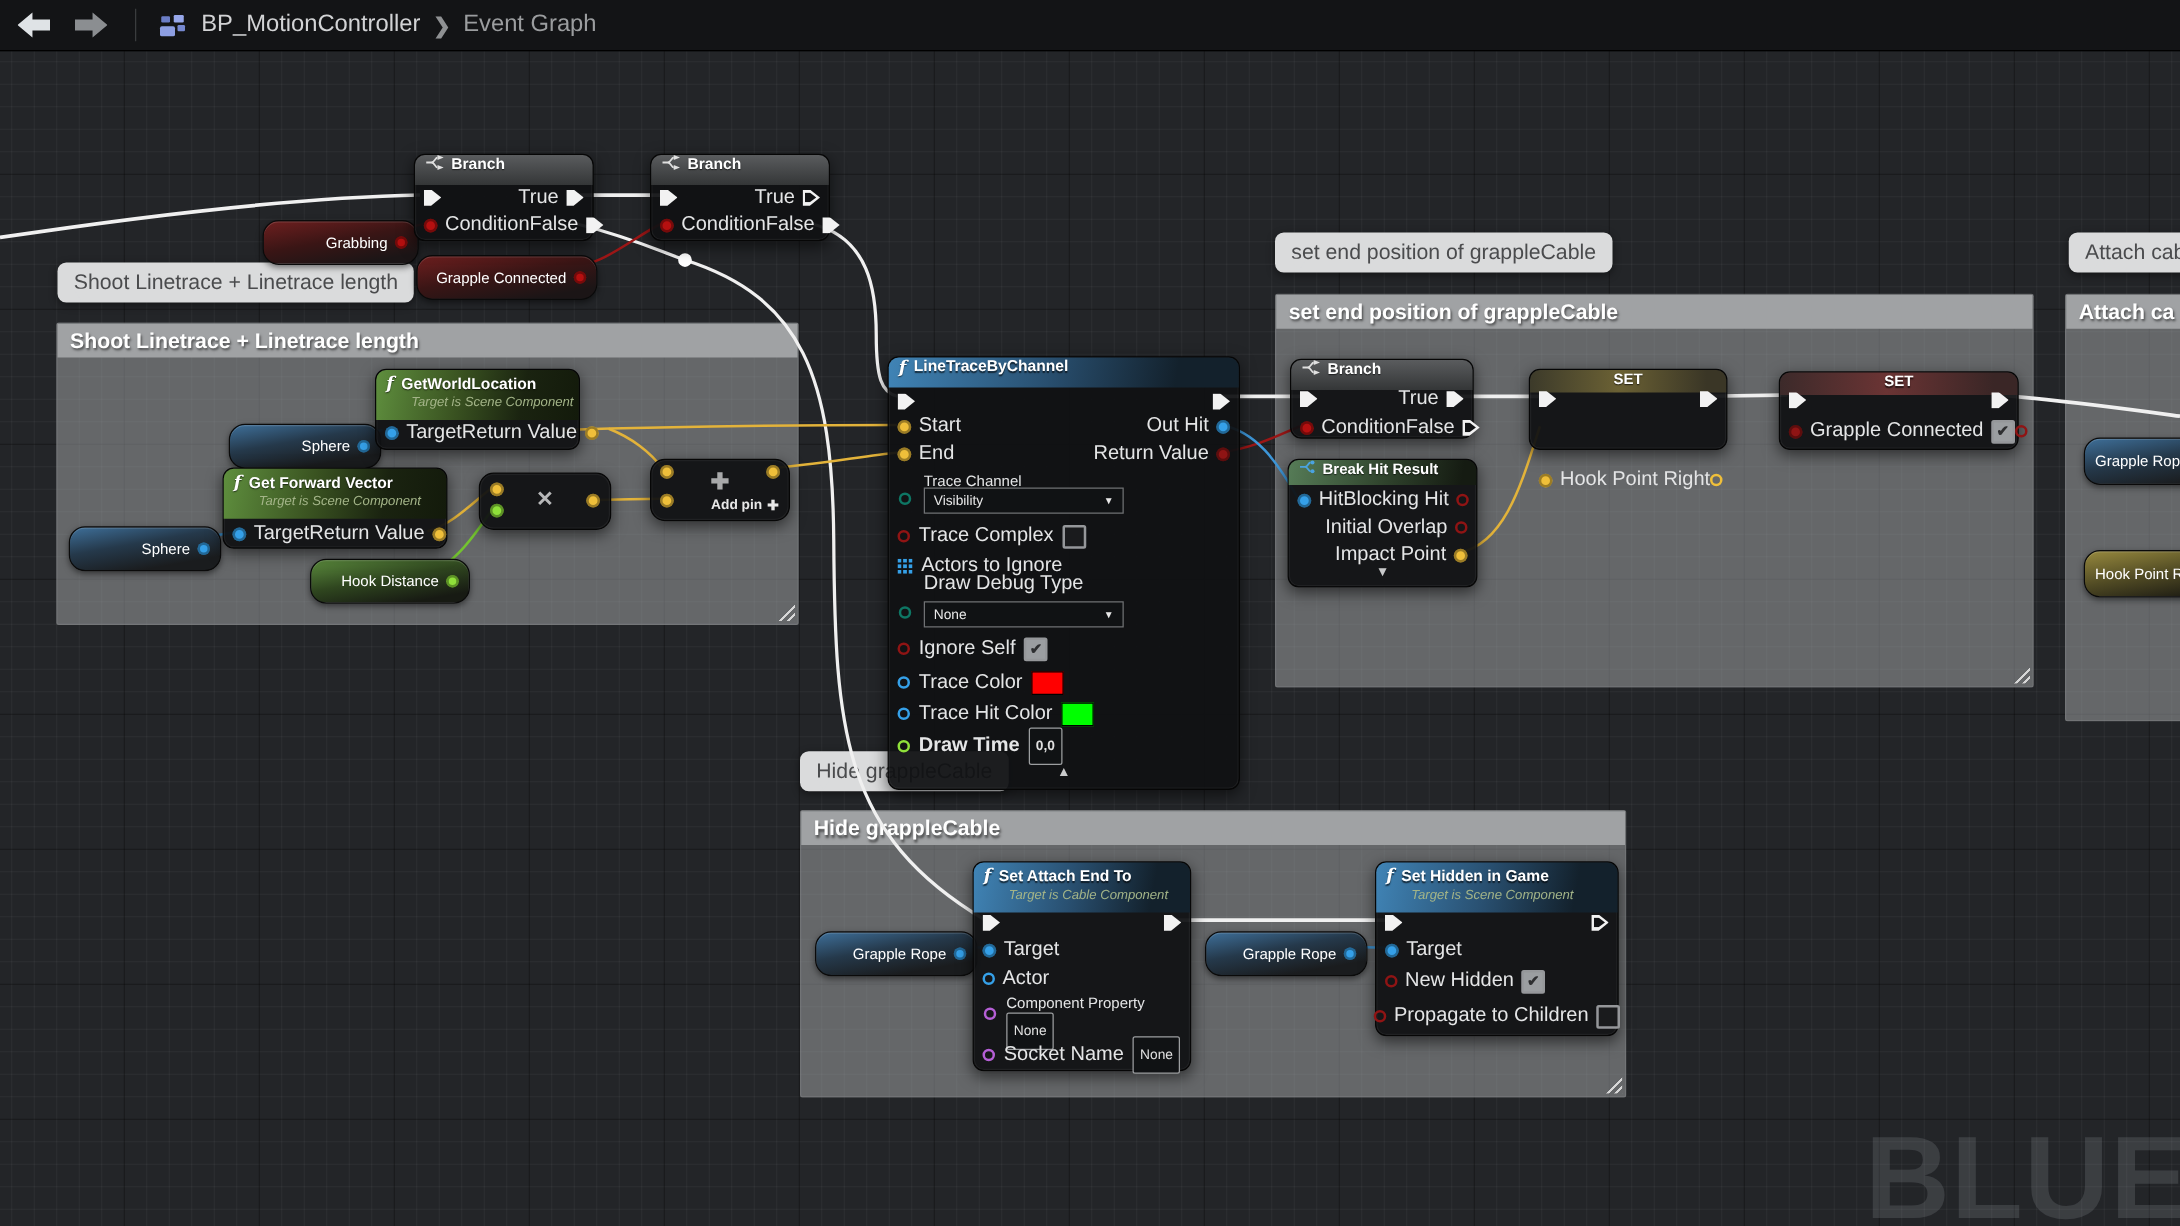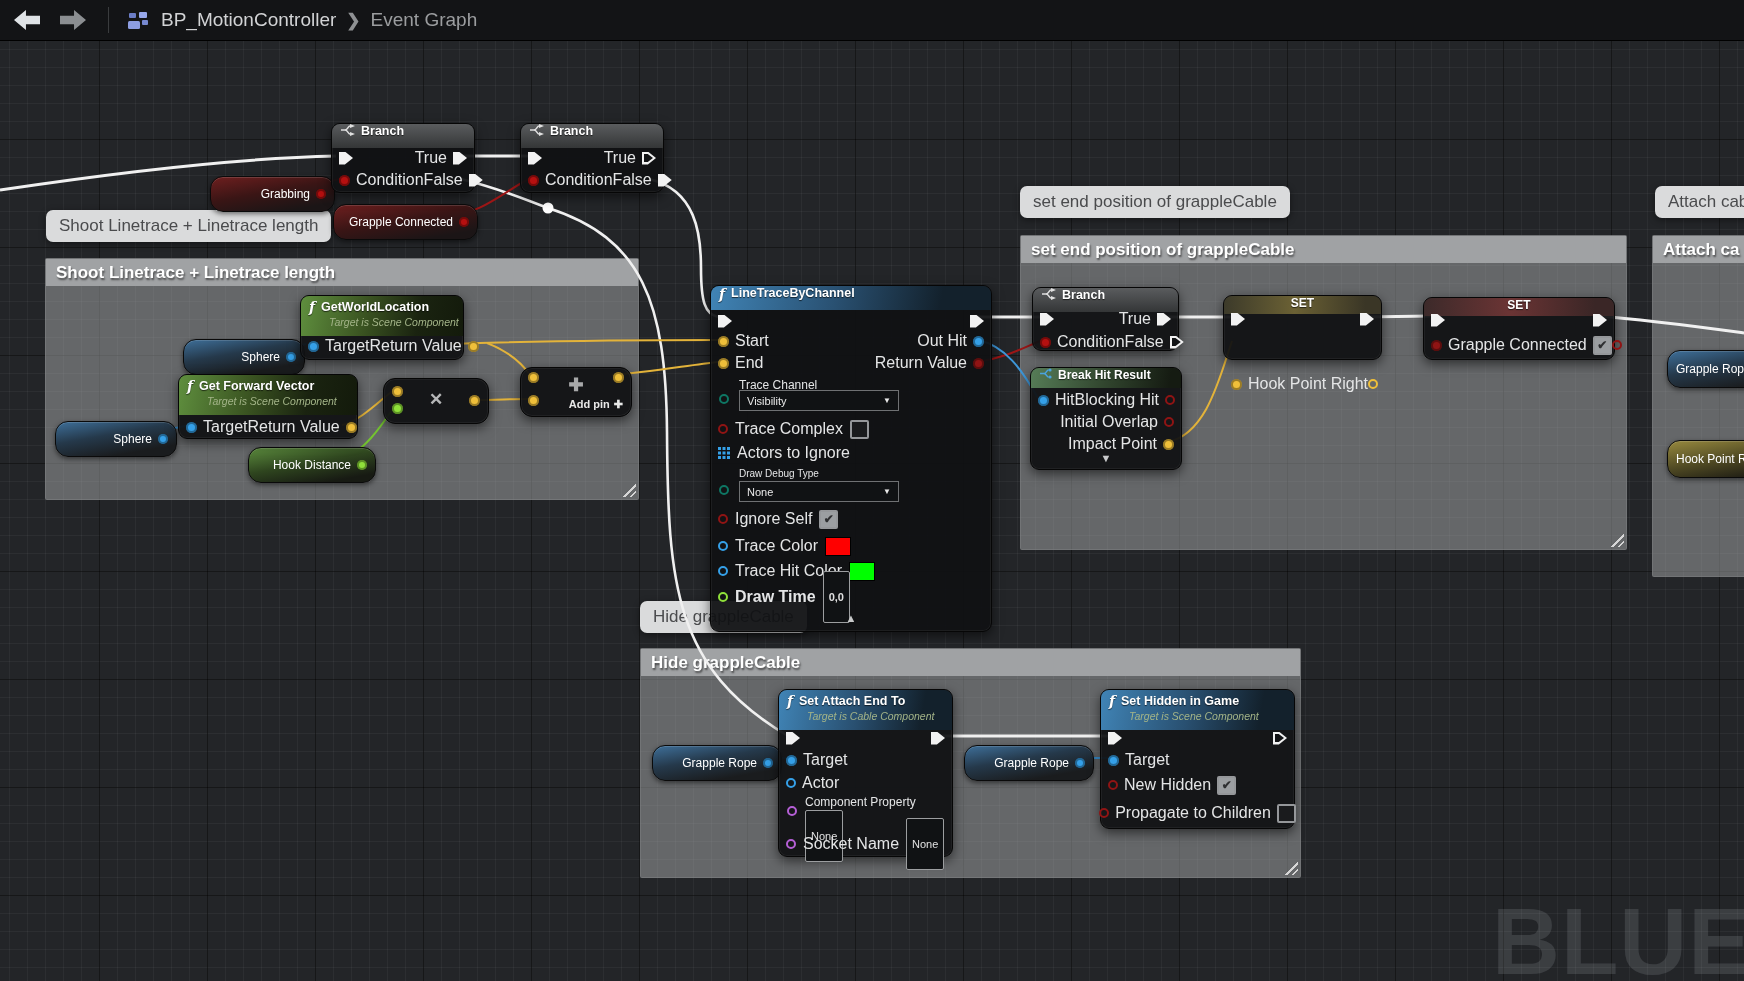--- a/index.html
+++ b/index.html
@@ -82,21 +82,21 @@
   .dot{width:11px;height:11px;border-radius:50%;box-shadow:inset 0 0 0 2px rgba(0,0,0,0.35);}
   .dot.hollow{width:6px;height:6px;background:transparent !important;box-shadow:none;
     border:2.6px solid #888;}
   .cb{width:15px;height:15px;border:2px solid #95979a;border-radius:2px;background:#1a1b1d;
     display:flex;align-items:center;justify-content:center;}
   .cb.on{background:#9b9ea1;}
   .cb.on::after{content:"✔";font-size:12px;font-weight:bold;color:#2e2f31;}
   .dd{width:144px;height:19px;background:#101214;border:1px solid #6f7173;color:#e9e9e9;
     font-size:11px;display:flex;align-items:center;justify-content:space-between;padding:0 7px;}
   .vbox{border:1px solid #9c9ea0;background:#101214;color:#e0e0e0;font-size:11px;
-    padding:17px 5px;border-radius:2px;height:16px;display:flex;align-items:center;}
+    padding:6px 5px;border-radius:2px;height:16px;display:flex;align-items:center;}
   .swatch{width:24px;height:17px;border:1px solid #000;}
   .collapse{position:absolute;left:0;right:0;text-align:center;color:#c9cacb;font-size:11px;}
 
   
   .pill{position:absolute;height:26px;border-radius:13px;border:1px solid #0a0a0a;
     box-shadow:inset 0 1px 0 rgba(255,255,255,0.14),0 2px 5px rgba(0,0,0,0.5);
     display:flex;align-items:center;justify-content:flex-end;gap:6px;padding:4px 8px;
     color:#fff;font-size:12px;z-index:5;white-space:nowrap;}
   .pill .dot{width:10px;height:10px;}
   .p-blue{background:linear-gradient(170deg,#3e6f99 0%,#25394b 40%,#1a1c1e 80%);}
@@ -388,21 +388,21 @@
               <rect x="0" y="4.5" width="3" height="3"></rect>
               <rect x="4.5" y="4.5" width="3" height="3"></rect>
               <rect x="9" y="4.5" width="3" height="3"></rect>
               <rect x="0" y="9" width="3" height="3"></rect>
               <rect x="4.5" y="9" width="3" height="3"></rect>
               <rect x="9" y="9" width="3" height="3"></rect>
             </g>
           </svg>
         <span class="plabel">Actors to Ignore</span>
       </div>
-      <div style="position:absolute;left:28px;top:182px;font-size:10px;">Draw Debug Type</div>
+      <div style="position:absolute;left:28px;top:172px;font-size:16px;">Draw Debug Type</div>
       <span class="dot hollow" style="position:absolute;left:8px;top:199px;border-color:var(--enum)"></span>
       <div class="dd" style="position:absolute;left:28px;top:195px;">
         <span>None</span>
           <span style="font-size:8px;">▼</span>
       </div>
       <div class="prow" style="top:222px;justify-content:flex-start;gap:7px;">
         <span class="dot hollow" style="border-color:var(--boolDark)"></span>
         <span class="plabel">Ignore Self</span>
         <span class="cb on"></span>
       </div>

